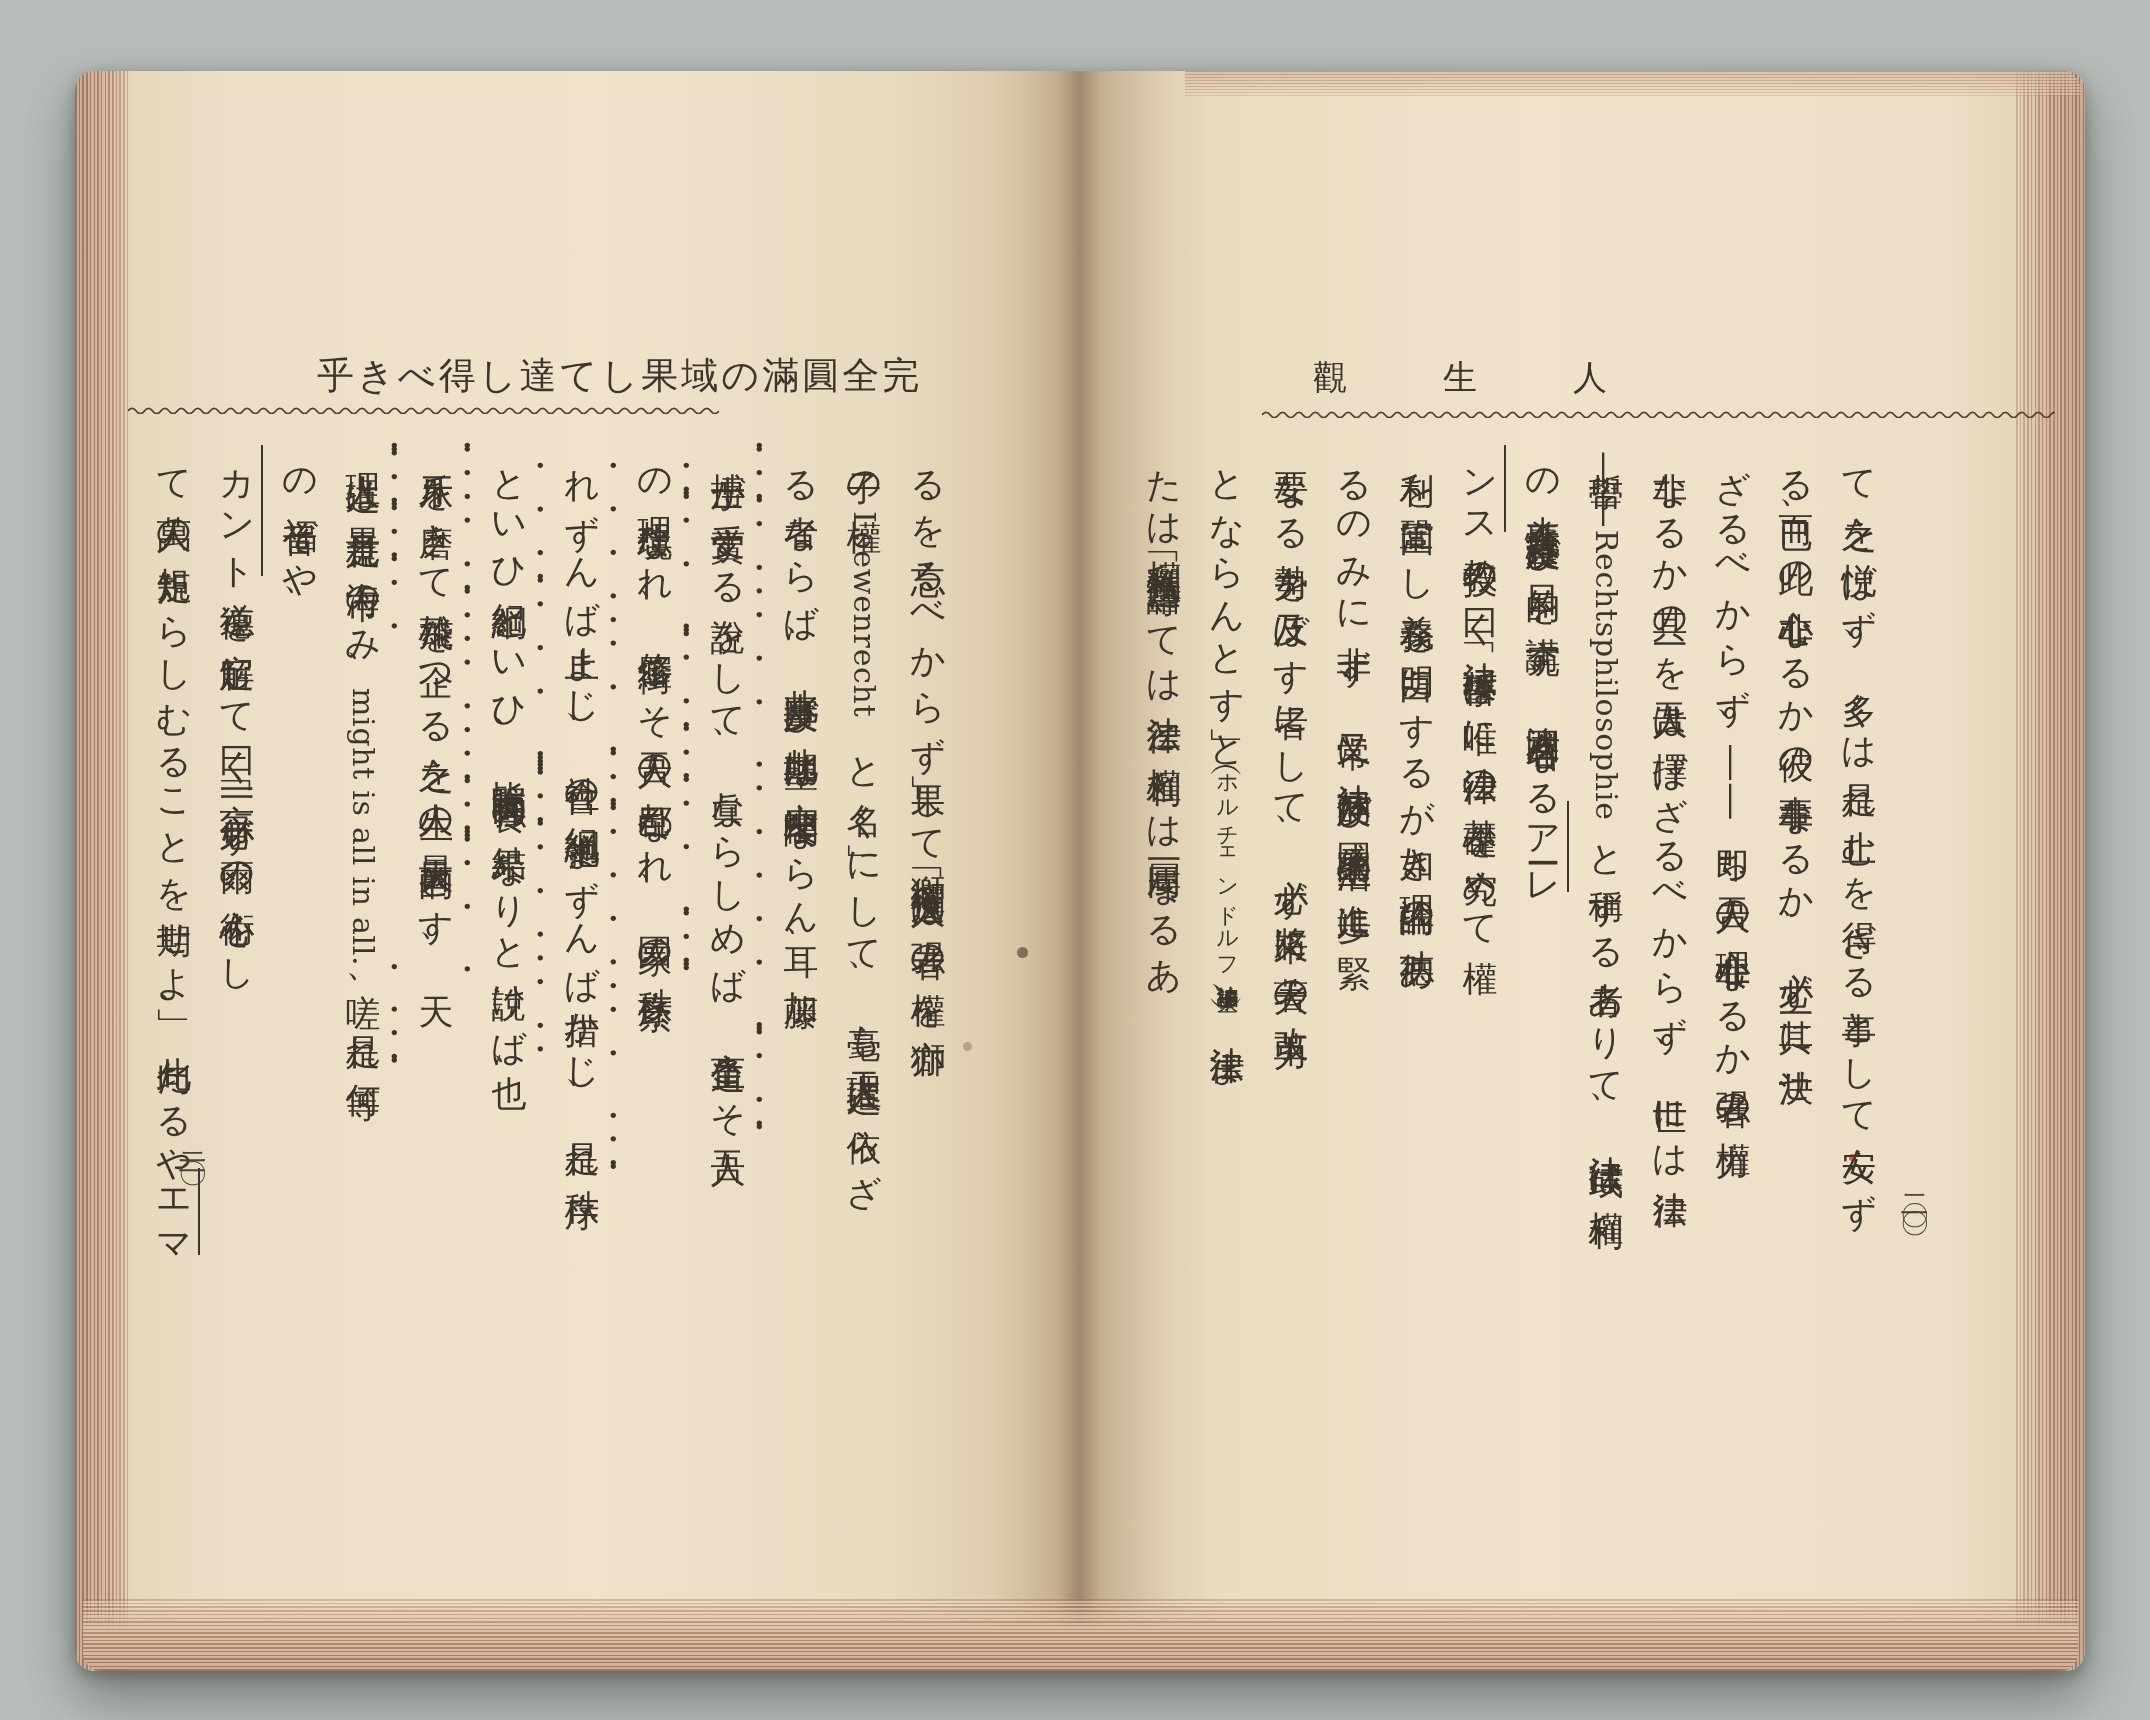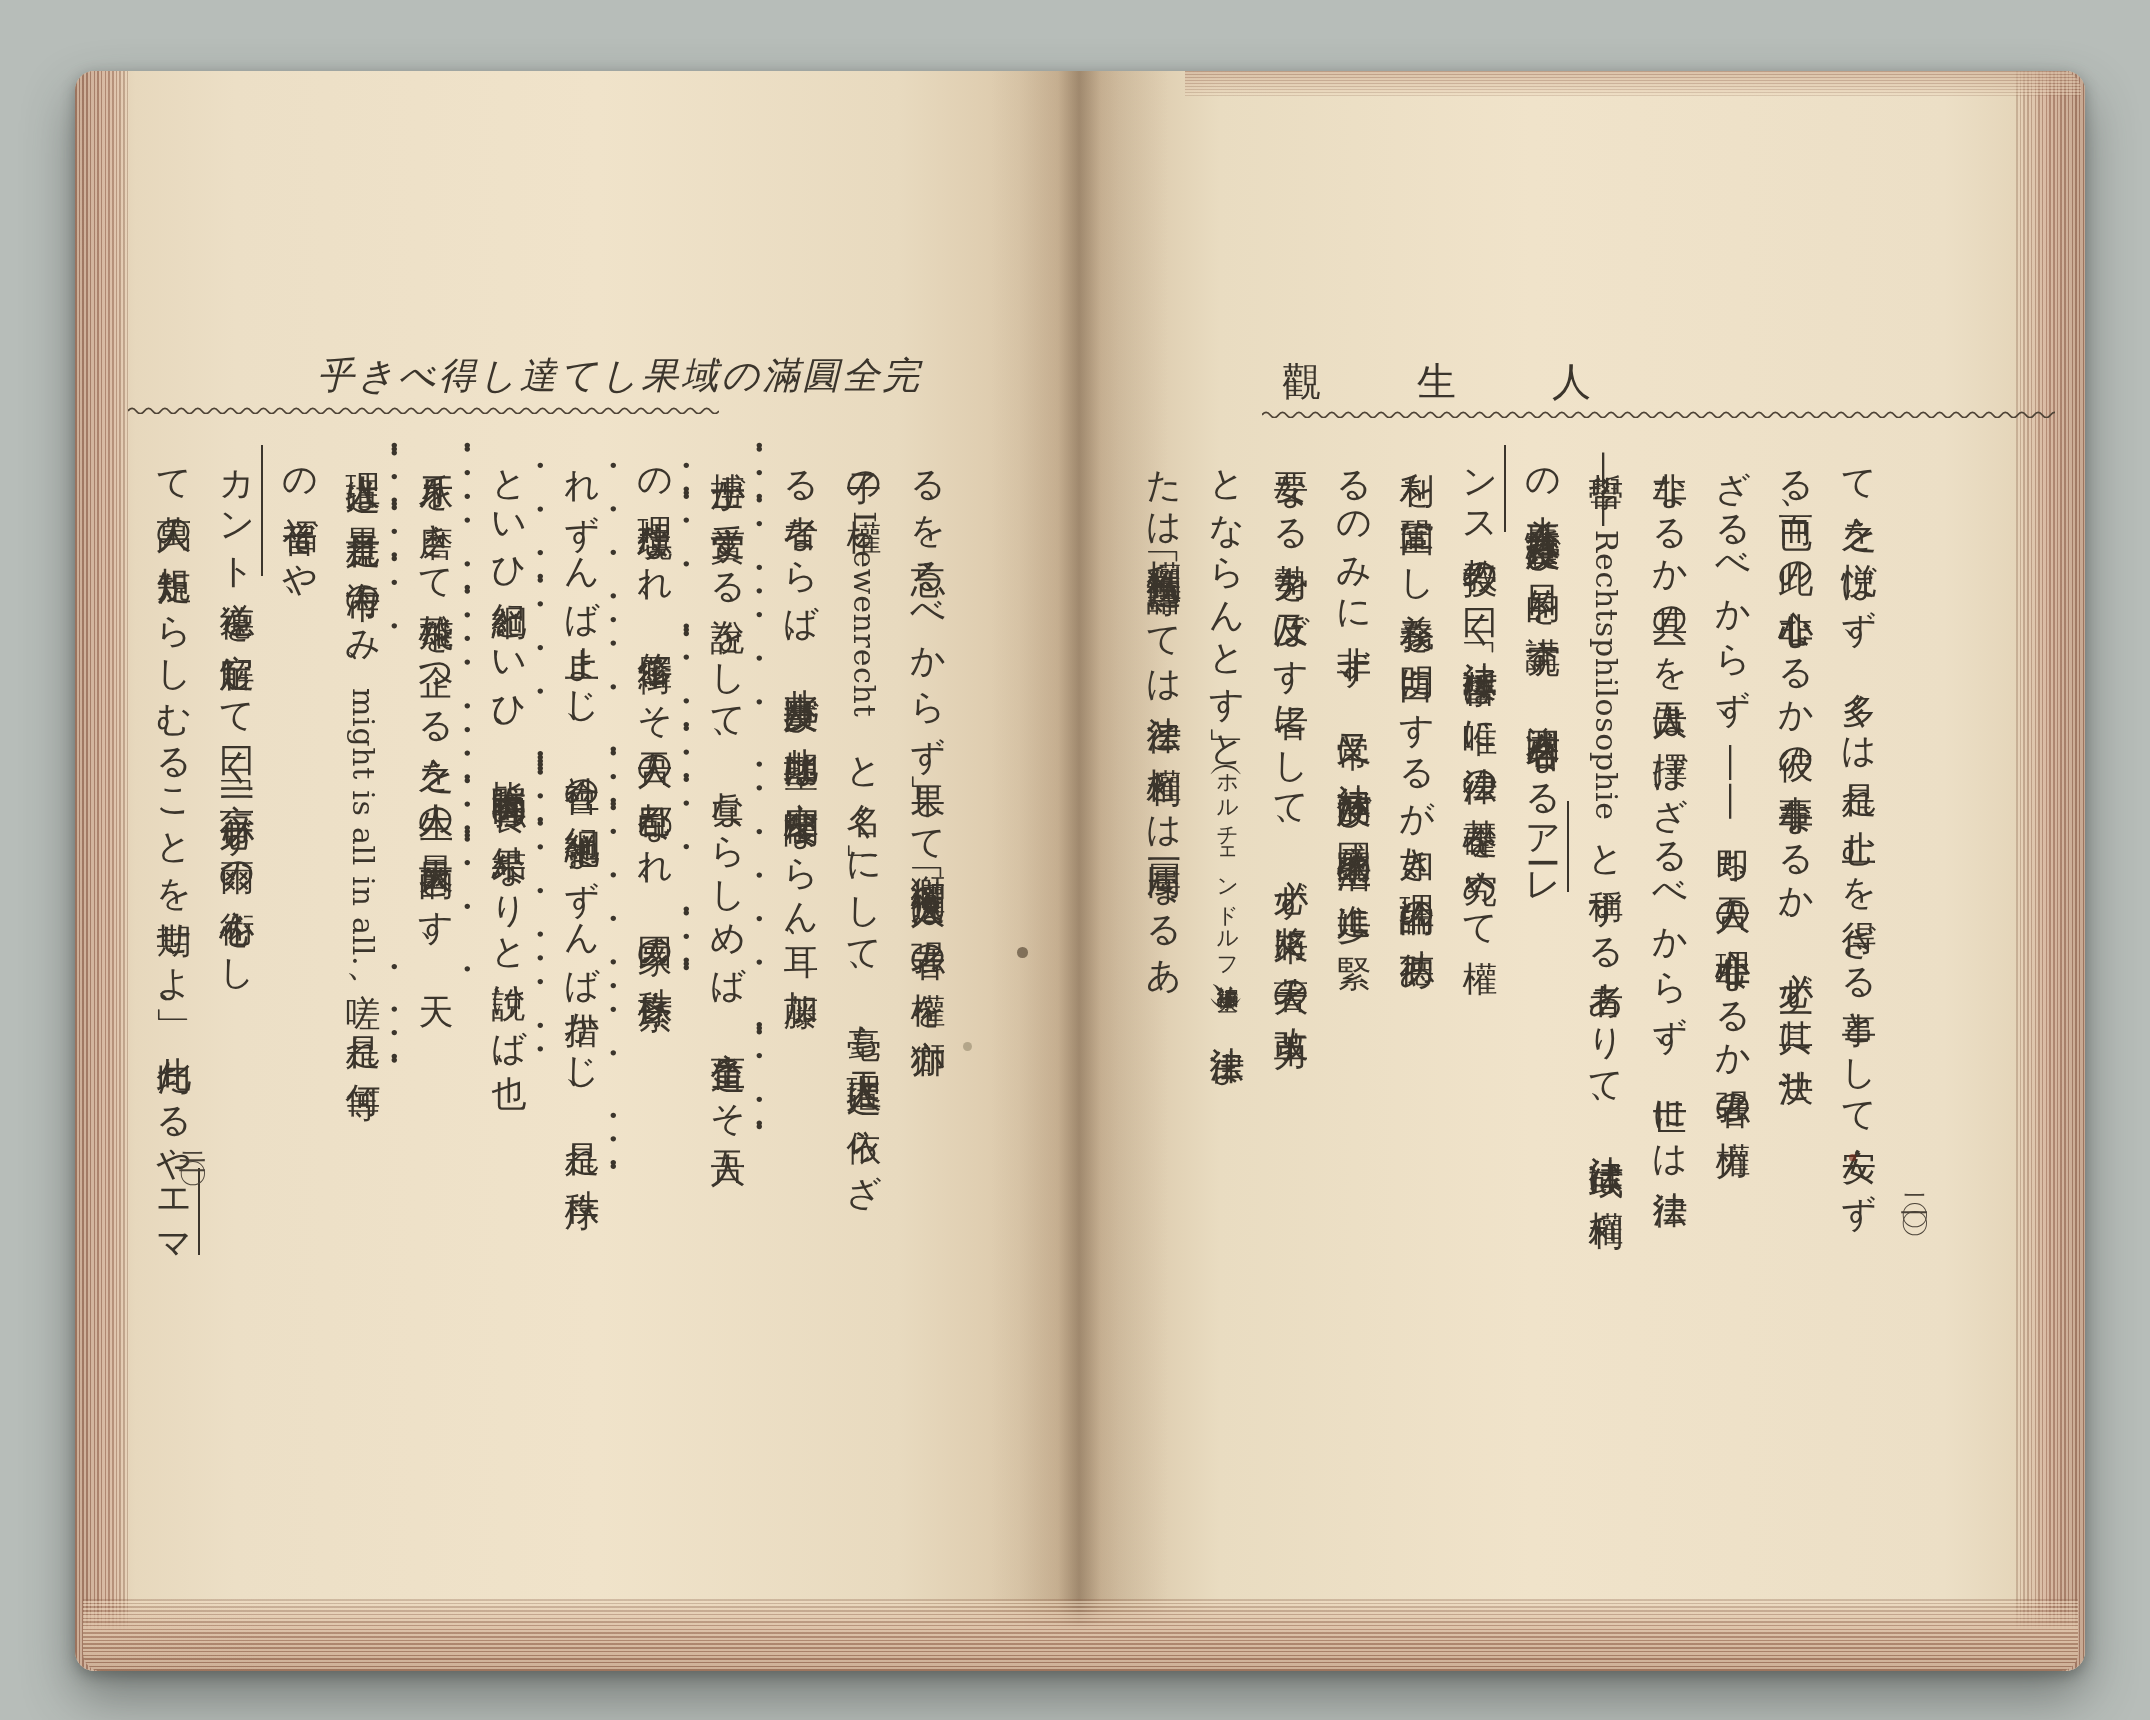--- a/index.html
+++ b/index.html
@@ -34,22 +34,22 @@
                 linear-gradient(to left,var(--edge2),var(--edge1) 55%,rgba(231,216,189,0) 100%);}
   .edge-bottom{left:7.5px;bottom:0;width:calc(100% - 15px);height:72px;border-radius:0 0 18px 18px;
      background:repeating-linear-gradient(to bottom,rgba(118,72,50,.25) 0 1.5px,rgba(238,218,192,.5) 1.5px 3.7px),
                 linear-gradient(to bottom,rgba(205,170,140,0) 0%,#c9a68d 45%,#ab846c 100%);}
   .edge-top-right{right:4.5px;top:0;width:896px;height:25.4px;border-radius:0 19.4px 0 0;opacity:.8;
      background:repeating-linear-gradient(to bottom,rgba(118,72,50,.22) 0 1.5px,rgba(238,218,192,.45) 1.5px 3px),
                 linear-gradient(to bottom,#c2a088,rgba(210,180,150,0));}
 
   
   .running{position:absolute;color:var(--ink);white-space:nowrap;}
-  .running-right{left:1282px;top:355px;font-size:39px;letter-spacing:96px;}
-  .running-left{left:317px;top:351px;font-size:37px;letter-spacing:3px;font-style:italic;}
+  .running-right{left:1313px;top:355px;font-size:34px;letter-spacing:96px;}
+  .running-left{left:317px;top:351px;font-size:37px;letter-spacing:3px;}
   .wavy{position:absolute;height:9px;}
   .wavy-right{left:1262px;top:409px;width:793px;}
   .wavy-left{left:128px;top:405px;width:591px;}
   .wavy svg{display:block;}
 
   
   .vtext{position:absolute;writing-mode:vertical-rl;text-orientation:mixed;
          font-size:35px;letter-spacing:3.7px;color:var(--ink);}
   .vtext-right{left:1119px;top:445px;width:771px;height:1020px;}
   .vtext-left{left:188px;top:445px;width:771px;height:1020px;}

